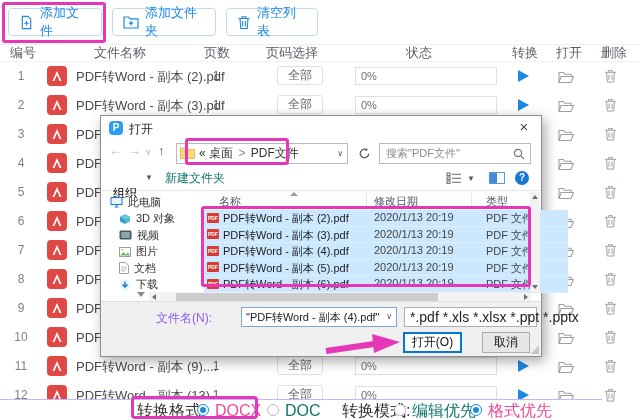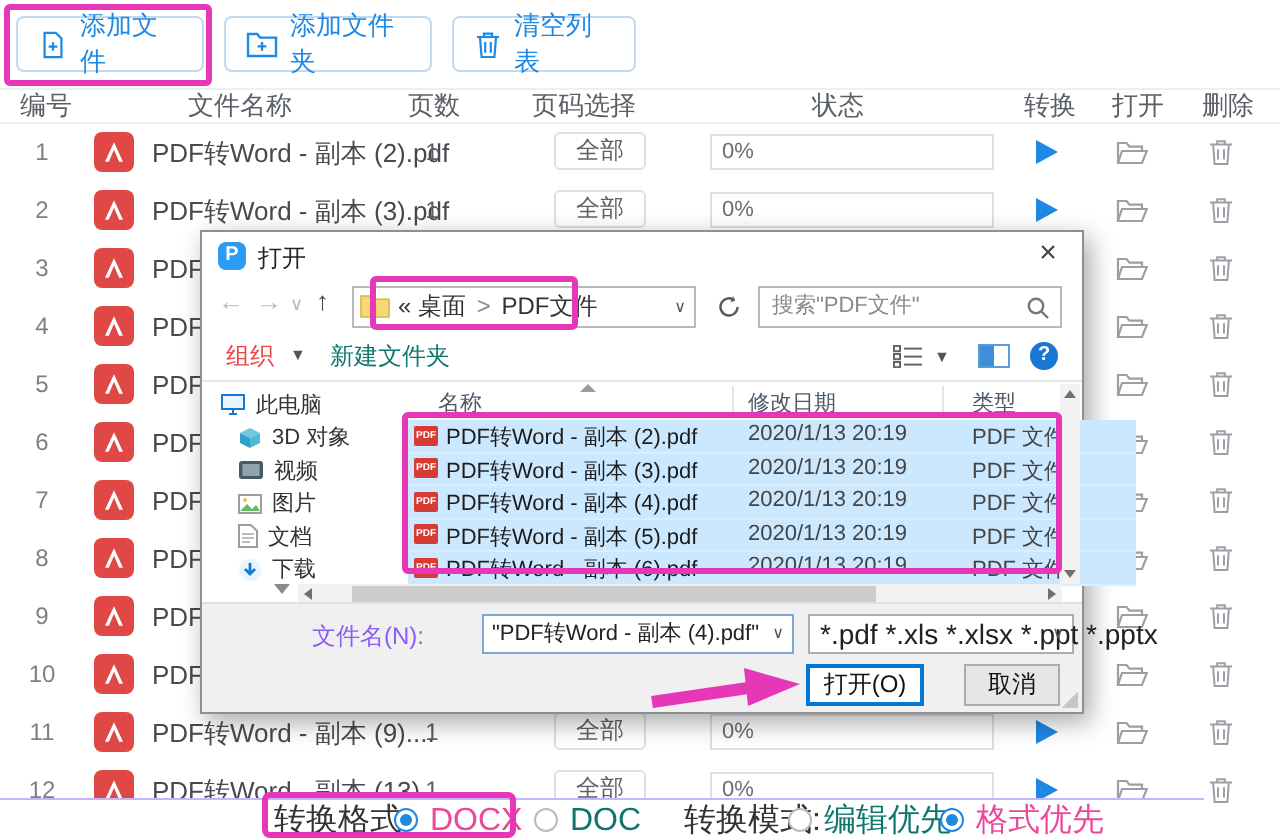--- a/index.html
+++ b/index.html
@@ -55,21 +55,21 @@
   .nav-back{left:8px}.nav-fwd{left:27px}.nav-hist{left:44px;font-size:9px;top:31px}.nav-up{left:57px;color:#4a4a4a}
   .addr{position:absolute;left:75px;top:27px;width:172px;height:21px;box-sizing:border-box;border:1px solid #b9b9b9;background:#fff;cursor:text}
   .addr-folder{position:absolute;left:3px;top:3px}
   .addr-text{position:absolute;left:22px;top:0;line-height:19px;color:#333;white-space:nowrap}
   .addr-caret{position:absolute;right:4px;top:0;line-height:19px;font-size:8px;color:#555}
   .refresh{position:absolute;left:252px;top:27px;width:22px;height:21px;display:flex;align-items:center;justify-content:center;cursor:pointer}
   .searchbox{position:absolute;left:278px;top:27px;width:152px;height:21px;box-sizing:border-box;border:1px solid #b9b9b9;background:#fff;cursor:text}
   .search-text{position:absolute;left:6px;top:0;line-height:19px;color:#8a8a8a;font-size:11px;white-space:nowrap}
   .search-mag{position:absolute;right:5px;top:4px}
   .cmdbar{position:absolute;left:0;top:50px;width:100%;height:24px;border-bottom:1px solid #e6e6e6}
-  .cmd-org{position:absolute;left:12px;top:4px;color:#ef4444;cursor:pointer}
+  .cmd-org{position:absolute;left:12px;top:19px;color:#000000;cursor:pointer}
   .cmd-org-caret{position:absolute;left:44px;top:7px;font-size:8px;color:#555}
   .cmd-new{position:absolute;left:64px;top:4px;color:#0f766e;cursor:pointer}
   .view-list-icon{position:absolute;left:345px;top:6px;cursor:pointer}
   .view-caret{position:absolute;left:366px;top:8px;font-size:8px;color:#555;cursor:pointer}
   .view-cols{position:absolute;left:388px;top:6px;width:16px;height:12px;box-sizing:border-box;border:1px solid #5a9bd5;background:#fff;cursor:pointer}
   .view-cols::after{content:"";position:absolute;left:0;top:0;width:7px;height:10px;background:#3f8edc}
   .help-icon{position:absolute;left:414px;top:5px;width:14px;height:14px;border-radius:50%;background:#1976d2;color:#fff;
              font-size:10px;font-weight:bold;text-align:center;line-height:14px;cursor:pointer}
   
   .side{position:absolute;left:4px;top:78px;width:94px}

